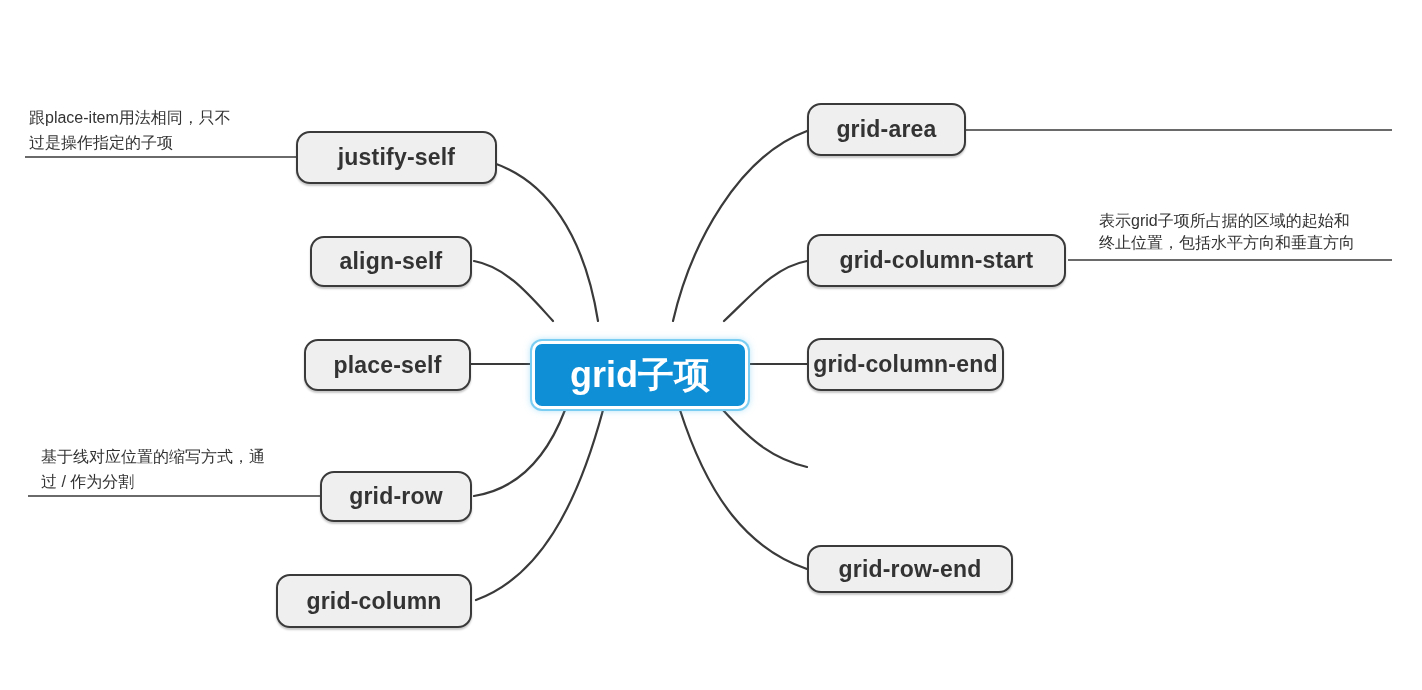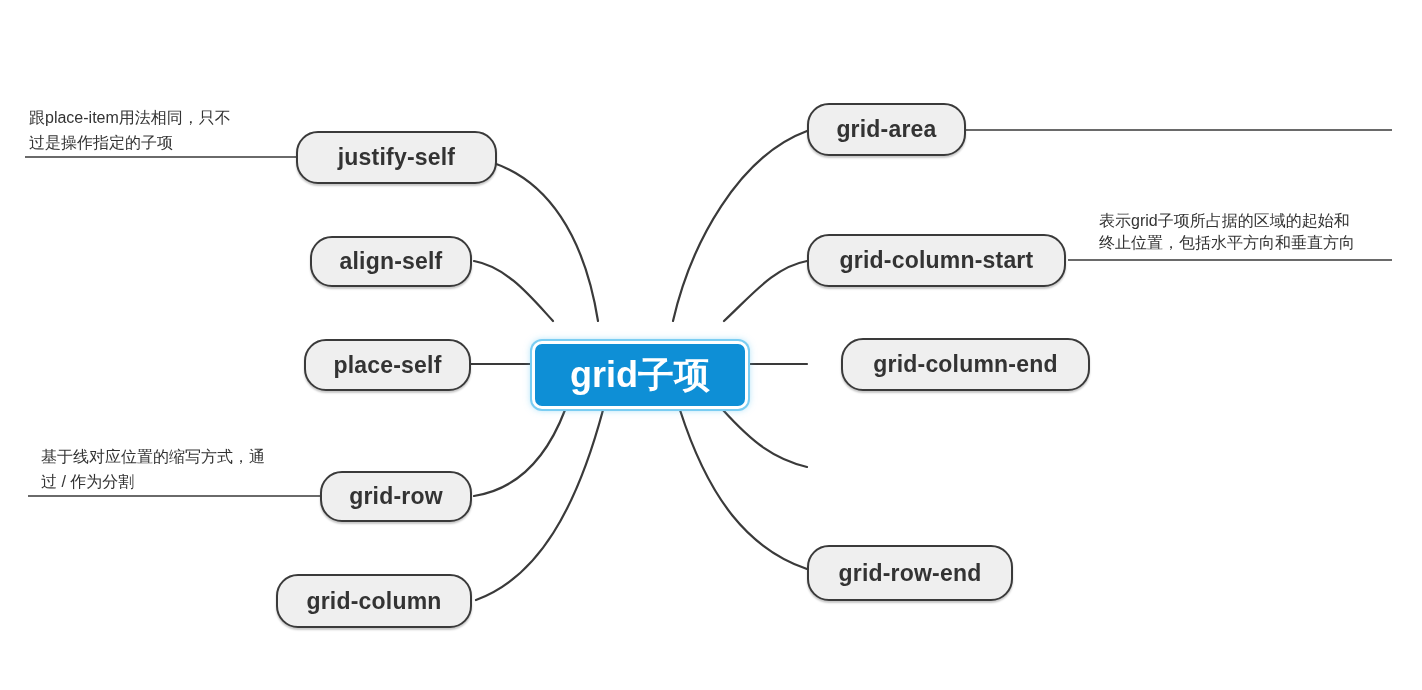--- a/index.html
+++ b/index.html
@@ -13,21 +13,21 @@
   .wires{position:absolute;left:0;top:0;width:1422px;height:690px;}
   .wire{stroke:#3a3a3a;stroke-width:2.2;fill:none;stroke-linecap:round;}
   .note-line{stroke:#6a6a6a;stroke-width:2;fill:none;stroke-linecap:butt;}
 
   .node{
     position:absolute;
     box-sizing:border-box;
     display:flex;align-items:center;justify-content:center;
     background:#efefef;
     border:2.5px solid #3a3a3a;
-    border-radius:22px;
+    border-radius:14px;
     color:#333333;
     font-size:23px;
     font-weight:600;
     letter-spacing:0.2px;
     box-shadow:0 2px 2px rgba(0,0,0,0.22);
     cursor:default;
     white-space:nowrap;
   }
   .root{
     position:absolute;
@@ -43,23 +43,23 @@
     white-space:nowrap;
   }
 
   .n-justify-self     {left:296px; top:131px; width:201px; height:53px;}
   .n-align-self       {left:310px; top:236px; width:162px; height:51px;}
   .n-place-self       {left:304px; top:339px; width:167px; height:52px;}
   .n-grid-row         {left:320px; top:471px; width:152px; height:51px;}
   .n-grid-column      {left:276px; top:574px; width:196px; height:54px;}
   .n-grid-area        {left:807px; top:103px; width:159px; height:53px;}
   .n-grid-column-start{left:807px; top:234px; width:259px; height:53px;}
-  .n-grid-column-end  {left:841px; top:338px; width:249px; height:53px;text-align:center;}
+  .n-grid-column-end  {left:807px; top:338px; width:197px; height:53px;text-align:center;}
   .n-grid-row-start   {left:807px; top:441px; width:217px; height:53px;}
-  .n-grid-row-end     {left:807px; top:545px; width:206px; height:56px;align-items:center;}
+  .n-grid-row-end     {left:807px; top:545px; width:206px; height:48px;align-items:center;}
   .n-root             {left:532px; top:321px; width:216px; height:68px;margin-top:20px;}
 
   .note{
     position:absolute;
     color:#333333;
     font-size:16px;
     line-height:23px;
     white-space:nowrap;
   }
   .note-a1{left:29px;  top:105px; line-height:25px;}

